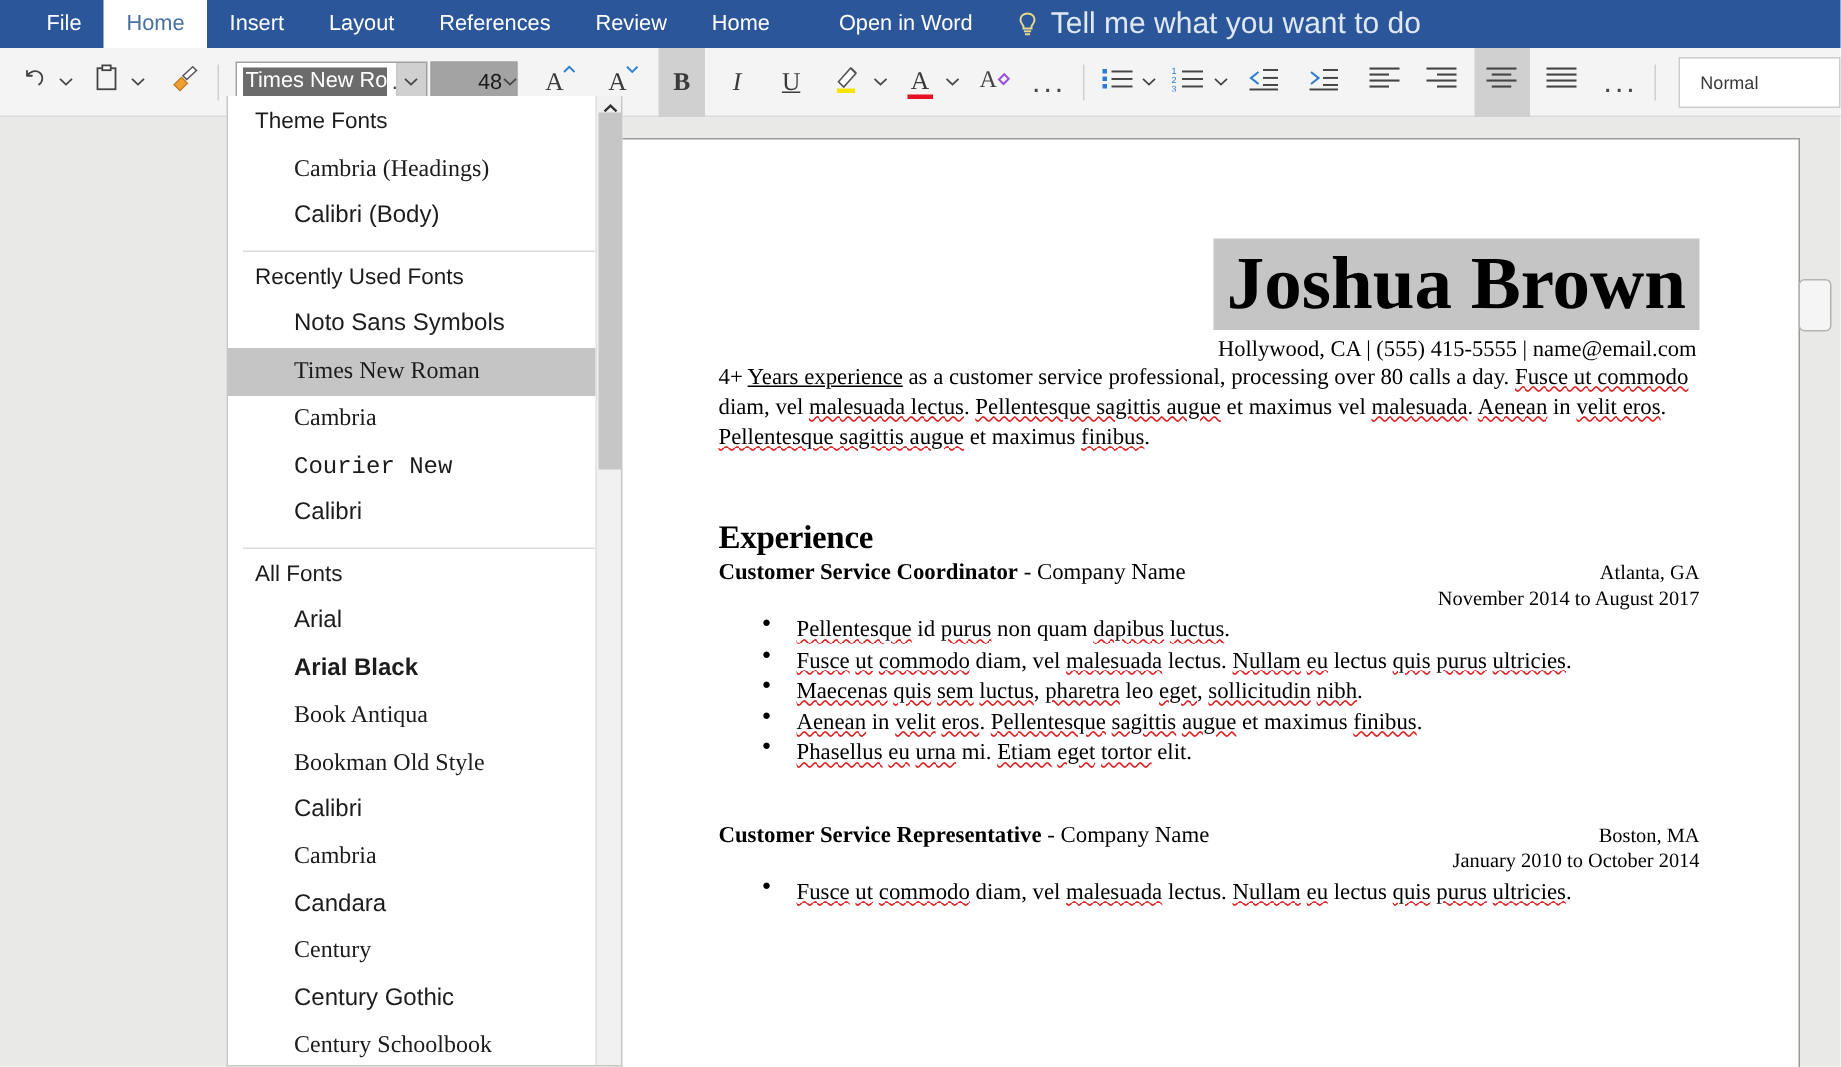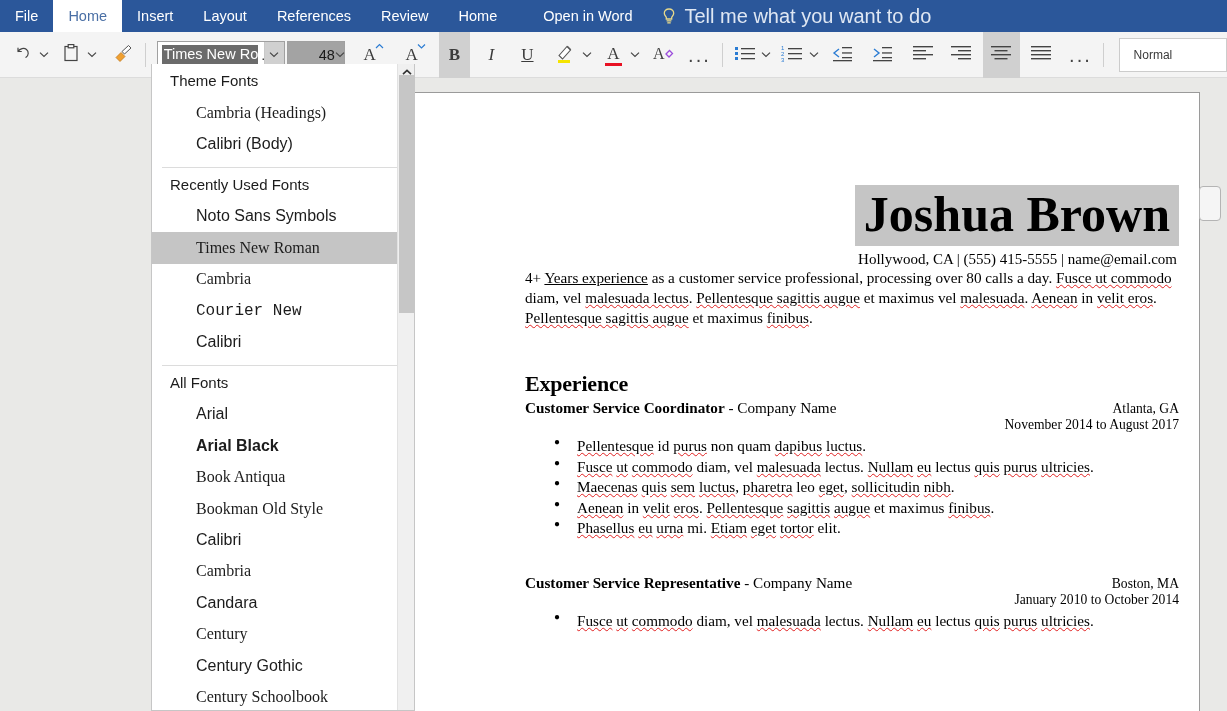--- a/index.html
+++ b/index.html
@@ -9,21 +9,21 @@
     overflow: hidden;
     background: #ffffff;
     font-family: "Liberation Sans", sans-serif;
   }
 
   
   #ribbon-tabs {
     position: absolute; left: 0; top: 0;
     width: 1227px; height: 32px;
     background: #2b579a;
-    display: flex; align-items: stretch;
+    display: flex; align-items: stretch; padding-left: 16px;
   }
   .tab {
     display: flex; align-items: center; justify-content: center;
     padding: 0 15px;
     color: #ffffff;
     font-size: 14.5px;
     height: 32px;
     cursor: default;
     white-space: nowrap;
   }
@@ -139,23 +139,22 @@
   #page {
     position: absolute; left: 410px; top: 14px;
     width: 790px; height: 640px;
     background: #ffffff;
     border: 1px solid #9a9a9a;
     border-bottom: none;
     overflow: hidden;
   }
   #page-inner {
     position: absolute;
-    left: 68px; top: 30px;
+    left: 68px; top: 4px;
     width: 654px;
-    margin-left: 46px;
   }
   #side-widget {
     position: absolute;
     left: 1199px; top: 108px;
     width: 22px; height: 35px;
     background: #f5f5f5;
     border: 1px solid #b4b4b4;
     border-radius: 4px;
   }
 

